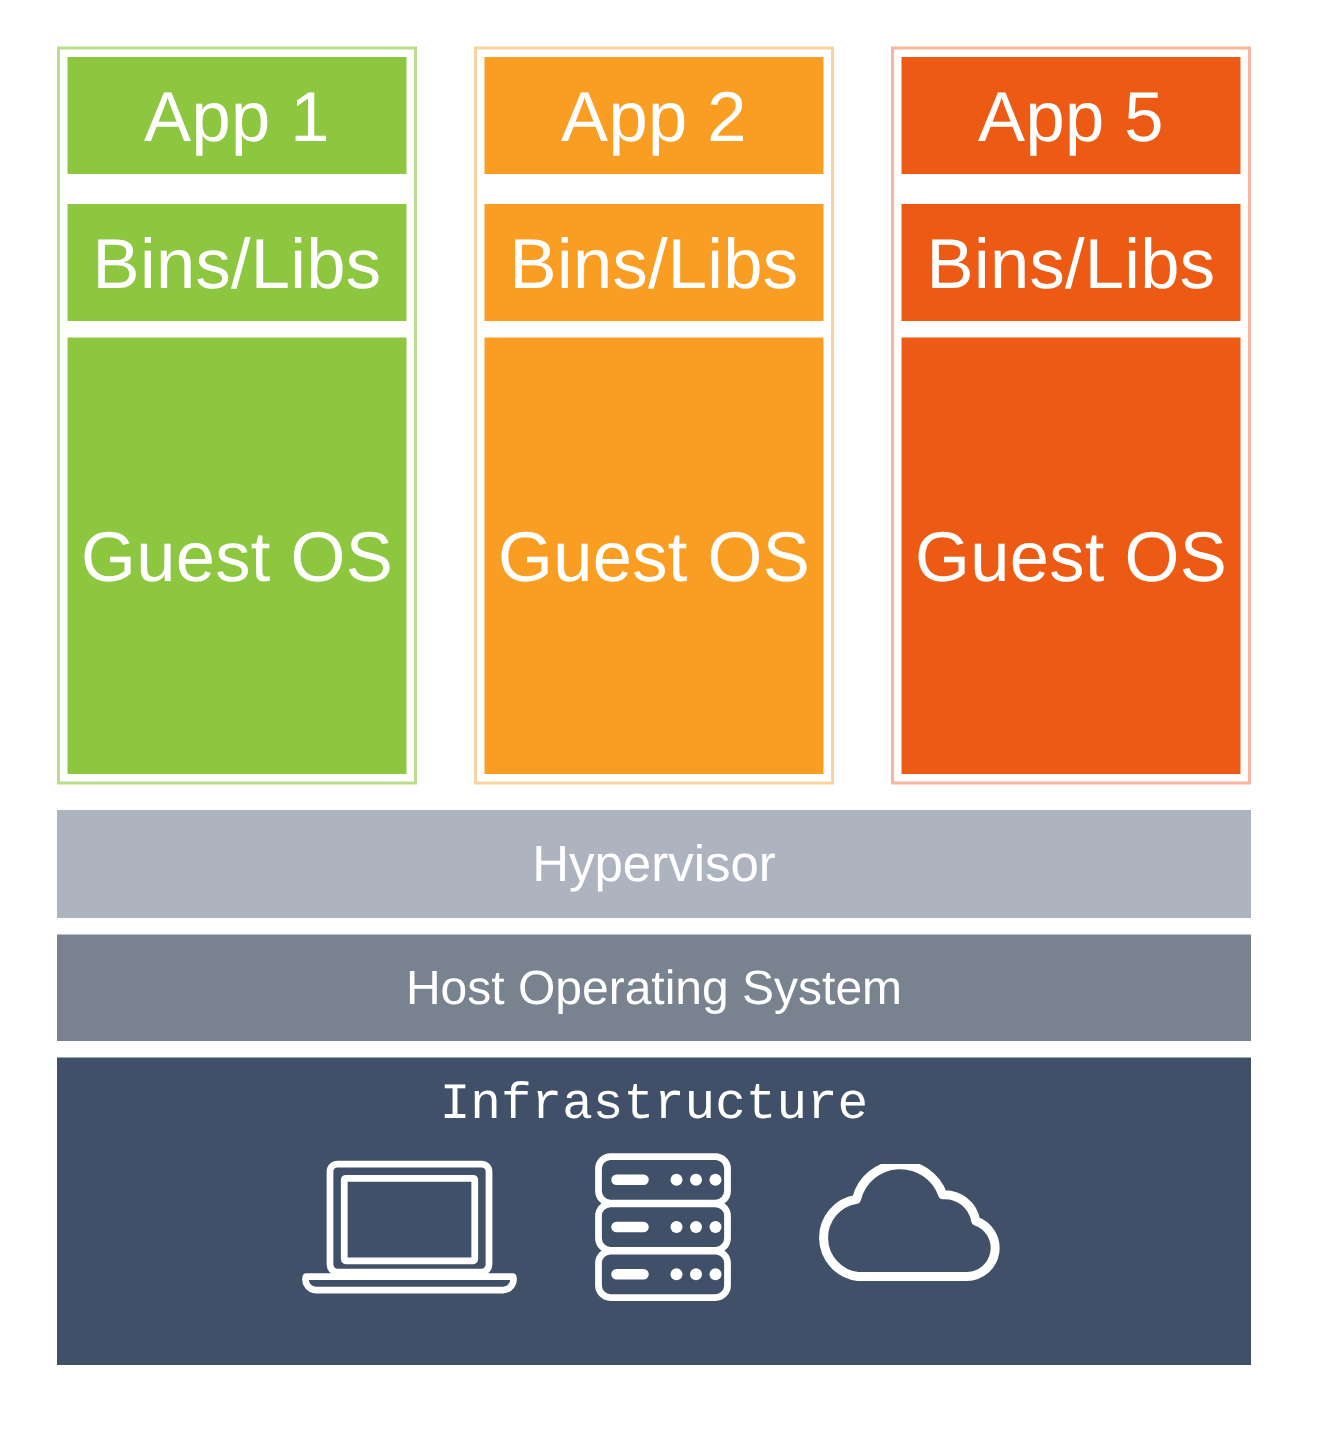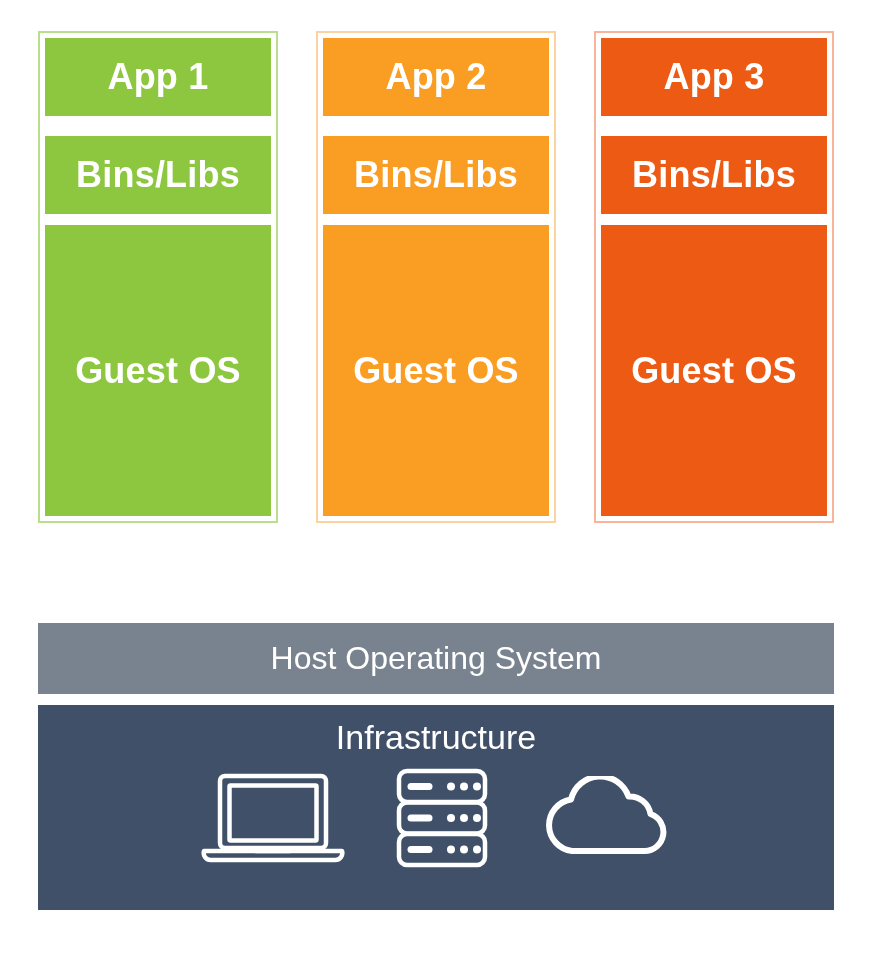--- a/index.html
+++ b/index.html
@@ -46,25 +46,24 @@
 
   .vm-column.green  { border-color: #b9df8d; }
   .vm-column.orange { border-color: #fbd3a1; text-align: right; }
   .vm-column.red    { border-color: #f9b59c; }
 
   .vm-block {
     display: flex;
     align-items: center;
     justify-content: center;
     color: #ffffff;
-    font-size: 36px;
+    font-size: 47px;
     line-height: 1;
     letter-spacing: 0.2px;
     white-space: nowrap;
-    font-weight: bold;
   }
 
   .vm-block.app   { height: 78px; flex: 0 0 78px; }
   .vm-block.bins  { height: 78px; flex: 0 0 78px; margin-top: 20px; }
   .vm-block.guest { flex: 1 1 auto; margin-top: 11px; }
 
   .fill-green  { background: #8dc63f; }
   .fill-orange { background: #f99d23; }
   .fill-red    { background: #ec5a14; }
 
@@ -99,20 +98,21 @@
     position: absolute;
     left: 38px;
     top: 705px;
     width: 796px;
     height: 205px;
     box-sizing: border-box;
     background: #3f5068;
     display: flex;
     flex-direction: column;
     align-items: center;
+    font-family: Liberation Mono, monospace;
   }
 
   #infrastructure-title {
     margin-top: 14px;
     color: #ffffff;
     font-size: 34px;
     line-height: 1.1;
     white-space: nowrap;
   }
 
@@ -145,27 +145,28 @@
       <div class="vm-block guest fill-green">Guest OS</div>
     </div>
 
     <div class="vm-column orange">
       <div class="vm-block app fill-orange">App 2</div>
       <div class="vm-block bins fill-orange">Bins/Libs</div>
       <div class="vm-block guest fill-orange">Guest OS</div>
     </div>
 
     <div class="vm-column red">
-      <div class="vm-block app fill-red">App 3</div>
+      <div class="vm-block app fill-red">App 5</div>
       <div class="vm-block bins fill-red">Bins/Libs</div>
       <div class="vm-block guest fill-red">Guest OS</div>
     </div>
 
   </div>
 
+  <div class="layer-bar" id="hypervisor-bar">Hypervisor</div>
 
   <div class="layer-bar" id="host-os-bar">Host Operating System</div>
 
   <div id="infrastructure-panel">
 
     <div id="infrastructure-title">Infrastructure</div>
 
     <div class="icon-row">
 
       <span class="infra-icon">

